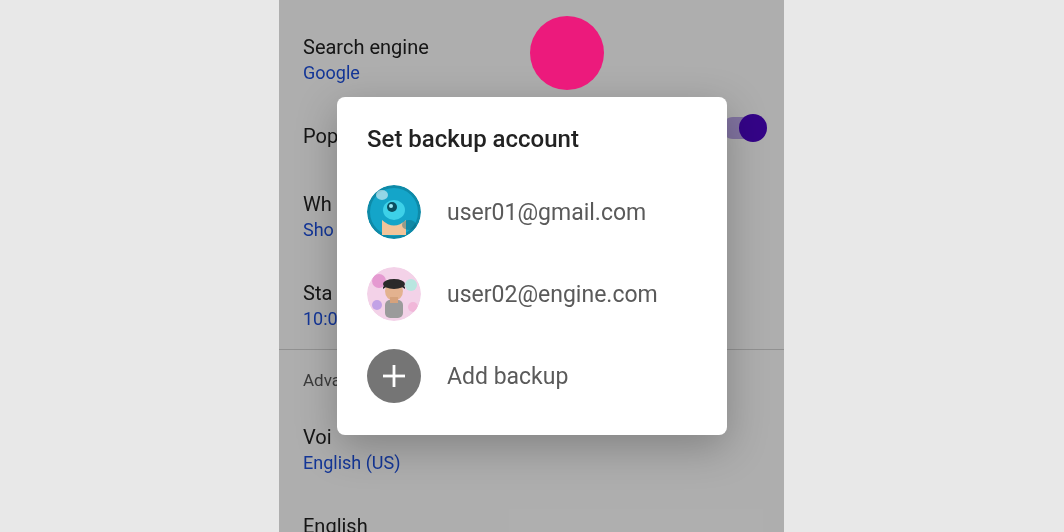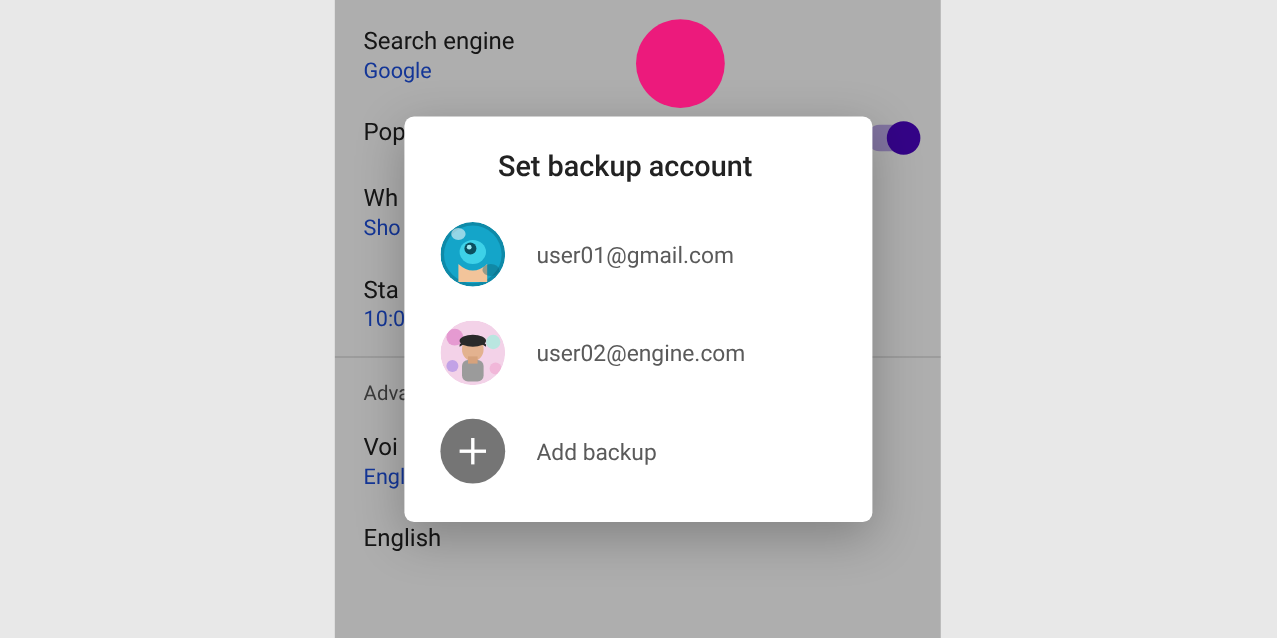--- a/index.html
+++ b/index.html
@@ -23,20 +23,21 @@
       padding-top: 8px;
     }
     .setting-item {
       padding: 14px 24px;
       position: relative;
     }
     .setting-title {
       font-size: 20px;
       color: #202020;
       margin-bottom: 3px;
+      margin-top: 13px;
     }
     .setting-sub {
       font-size: 18px;
       color: #1d4ed8;
     }
     .divider {
       height: 1px;
       background: #d0d0d0;
       margin: 6px 0;
     }
@@ -90,39 +91,38 @@
       border-radius: 8px;
       box-shadow: 0 12px 40px rgba(0,0,0,0.25);
       z-index: 10;
       padding-bottom: 18px;
     }
     .dialog-title {
       font-size: 24px;
       color: #222;
       padding: 28px 30px 18px;
       font-weight: 500;
-      margin-left: 48px;
     }
     .account-row {
       display: flex;
       align-items: center;
       padding: 14px 30px;
       cursor: pointer;
     }
     .avatar {
       width: 54px;
       height: 54px;
       border-radius: 50%;
       flex-shrink: 0;
       margin-right: 26px;
       overflow: hidden;
     }
     .avatar svg { display:block; }
     .account-label {
-      font-size: 19px;
+      font-size: 23px;
       color: #5a5a5a;
     }
     .plus-avatar {
       width: 54px;
       height: 54px;
       border-radius: 50%;
       background: #757575;
       display: flex;
       align-items: center;
       justify-content: center;

